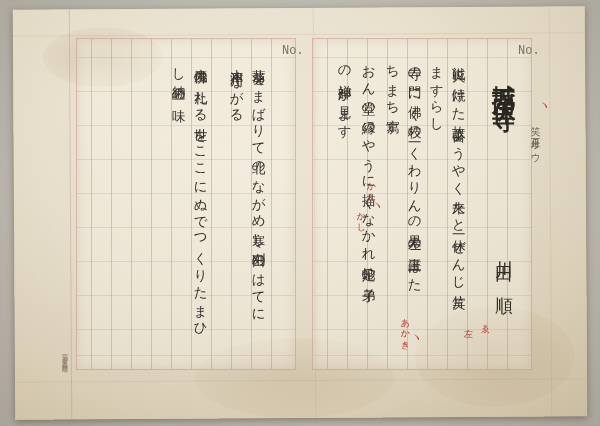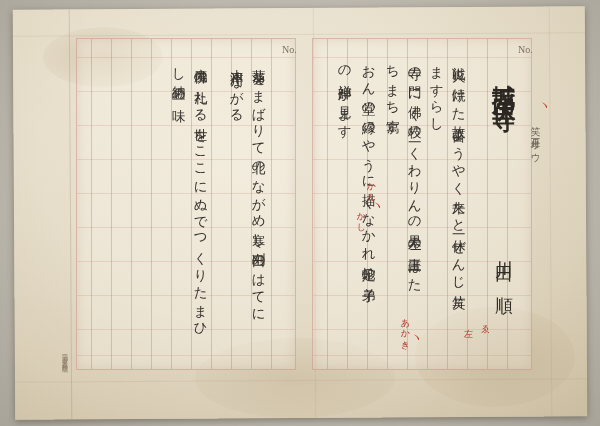--- a/index.html
+++ b/index.html
@@ -109,23 +109,23 @@
     letter-spacing: 0.08em;
   }
   .redmark {
     position: absolute;
     color: #bb3a2c;
     font-size: 11px;
     font-family: "DejaVu Sans", sans-serif;
   }
   .no-mark {
     position: absolute;
-    font-size: 10px;
+    font-size: 12px;
     color: #7a7062;
-    font-family: Liberation Serif, serif;
+    font-family: Liberation Mono, monospace;
   }
   .stamp {
     position: absolute;
     font-size: 6px;
     color: #8d7f6c;
     writing-mode: vertical-rl;
     letter-spacing: 0.3em;
   }
   .pencil {
     position: absolute;

